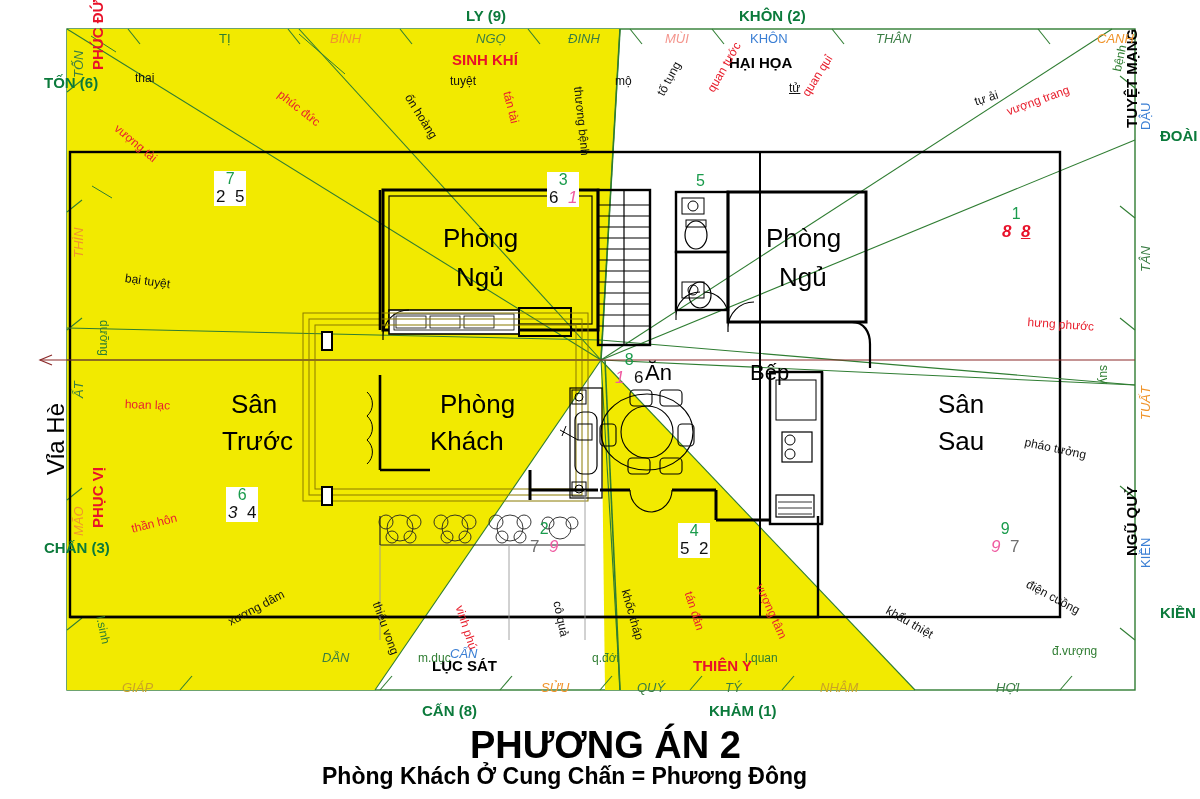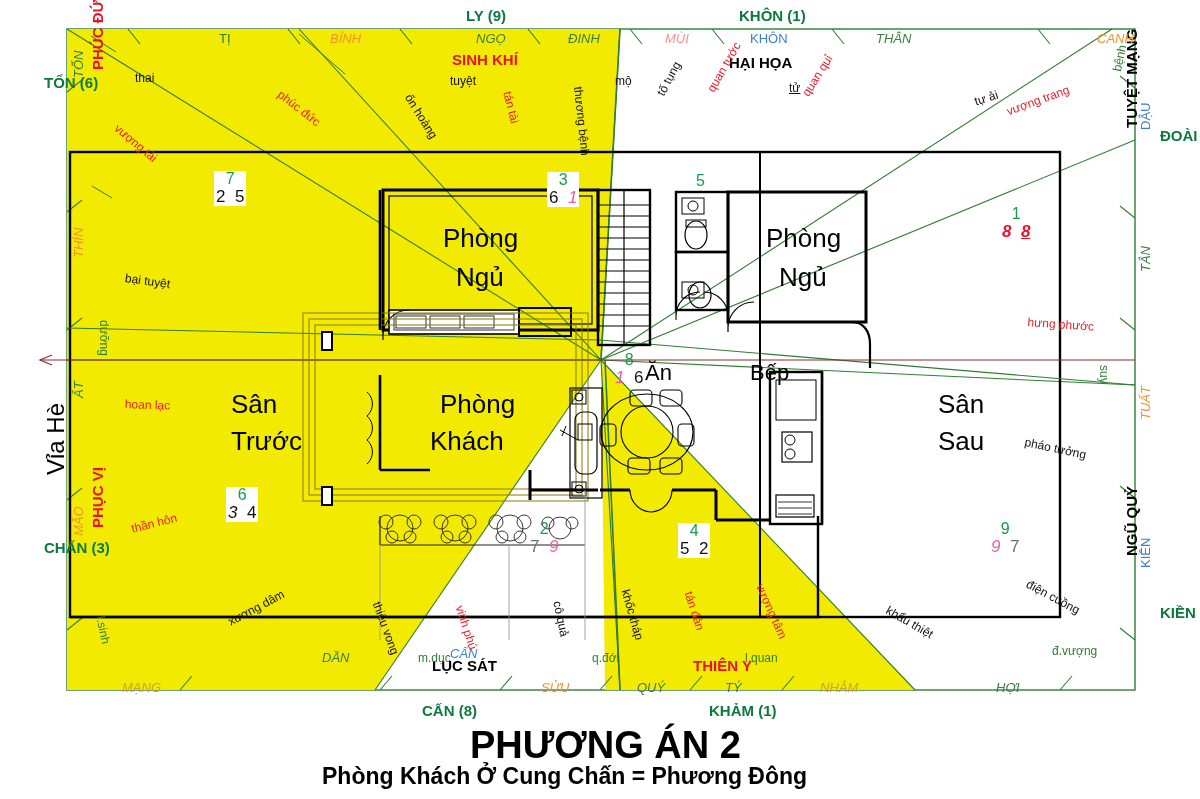--- a/index.html
+++ b/index.html
@@ -262,21 +262,21 @@
 
     <g stroke="#2f7d32" stroke-width="1" fill="none">
       <line x1="91" y1="36" x2="116" y2="52"></line>
       <line x1="299" y1="34" x2="345" y2="74"></line>
       <line x1="92" y1="186" x2="112" y2="198"></line>
     </g>
   </svg>
 
   <div id="text-layer">
       <div class="lbl t-cardinal" style="left: 466px; top: 8px;">LY (9)</div>
-      <div class="lbl t-cardinal" style="left: 739px; top: 8px;">KHÔN (1)</div>
+      <div class="lbl t-cardinal" style="left: 739px; top: 8px;">KHÔN (2)</div>
       <div class="lbl t-cardinal" style="left: 44px; top: 75px;">TỐN (6)</div>
       <div class="lbl t-cardinal" style="left: 1160px; top: 128px;">ĐOÀI (7)</div>
       <div class="lbl t-cardinal" style="left: 44px; top: 540px;">CHẤN (3)</div>
       <div class="lbl t-cardinal" style="left: 1160px; top: 605px;">KIỀN (6)</div>
       <div class="lbl t-cardinal" style="left: 422px; top: 703px;">CẤN (8)</div>
       <div class="lbl t-cardinal" style="left: 709px; top: 703px;">KHẢM (1)</div>
       <div class="lbl t-star-red" style="left: 90px; top: 70px; transform-origin: 0px 0px; transform: rotate(-90deg);">PHÚC ĐỨC</div>
       <div class="lbl t-star-red" style="left: 452px; top: 52px;">SINH KHÍ</div>
       <div class="lbl t-star-black" style="left: 729px; top: 55px;">HẠI HỌA</div>
       <div class="lbl t-star-black" style="left: 1124px; top: 128px; transform-origin: 0px 0px; transform: rotate(-90deg);">TUYỆT MẠNG</div>
@@ -285,21 +285,21 @@
       <div class="lbl t-star-black" style="left: 432px; top: 658px;">LỤC SÁT</div>
       <div class="lbl t-star-red" style="left: 693px; top: 658px;">THIÊN Y</div>
       <div class="lbl t-branch-greenp" style="left: 219px; top: 32px;">TỊ</div>
       <div class="lbl t-branch-orange" style="left: 330px; top: 32px;">BÍNH</div>
       <div class="lbl t-branch-green" style="left: 476px; top: 32px;">NGỌ</div>
       <div class="lbl t-branch-green" style="left: 568px; top: 32px;">ĐINH</div>
       <div class="lbl t-branch-pink" style="left: 665px; top: 32px;">MÙI</div>
       <div class="lbl t-branch-blue" style="left: 750px; top: 32px;">KHÔN</div>
       <div class="lbl t-branch-green" style="left: 876px; top: 32px;">THÂN</div>
       <div class="lbl t-branch-orange" style="left: 1097px; top: 32px;">CANH</div>
-      <div class="lbl t-branch-yellow" style="left: 122px; top: 681px;">MẠNG</div>
+      <div class="lbl t-branch-yellow" style="left: 122px; top: 681px;">GIÁP</div>
       <div class="lbl t-branch-green" style="left: 322px; top: 651px;">DẦN</div>
       <div class="lbl t-branch-blue" style="left: 450px; top: 647px; font-style: italic;">CẤN</div>
       <div class="lbl t-branch-orange" style="left: 541px; top: 681px;">SỬU</div>
       <div class="lbl t-branch-green" style="left: 637px; top: 681px;">QUÝ</div>
       <div class="lbl t-branch-green" style="left: 725px; top: 681px;">TÝ</div>
       <div class="lbl t-branch-yellow" style="left: 820px; top: 681px;">NHÂM</div>
       <div class="lbl t-branch-green" style="left: 996px; top: 681px;">HỢI</div>
       <div class="lbl t-branch-green" style="left: 72px; top: 78px; transform-origin: 0px 0px; transform: rotate(-90deg);">TỐN</div>
       <div class="lbl t-branch-orange" style="left: 72px; top: 258px; transform-origin: 0px 0px; transform: rotate(-90deg);">THÌN</div>
       <div class="lbl t-branch-green" style="left: 72px; top: 398px; transform-origin: 0px 0px; transform: rotate(-90deg);">ẤT</div>
@@ -342,21 +342,21 @@
       <div class="lbl t-small-red" style="left: 765px; top: 582px; transform-origin: 0px 0px; transform: rotate(66deg);">vượng tâm</div>
       <div class="lbl t-small-green" style="left: 745px; top: 652px;">l.quan</div>
       <div class="lbl t-small-black" style="left: 890px; top: 604px; transform-origin: 0px 0px; transform: rotate(30deg);">khẩu thiệt</div>
       <div class="lbl t-small-black" style="left: 1030px; top: 578px; transform-origin: 0px 0px; transform: rotate(28deg);">điện cuồng</div>
       <div class="lbl t-small-green" style="left: 1052px; top: 645px;">đ.vượng</div>
       <div class="lbl t-room" style="left: 443px; top: 225px;">Phòng</div>
       <div class="lbl t-room" style="left: 456px; top: 264px;">Ngủ</div>
       <div class="lbl t-room" style="left: 766px; top: 225px;">Phòng</div>
       <div class="lbl t-room" style="left: 779px; top: 264px;">Ngủ</div>
       <div class="lbl t-room" style="left: 231px; top: 391px;">Sân</div>
-      <div class="lbl t-room" style="left: 231px; top: 428px;">Trước</div>
+      <div class="lbl t-room" style="left: 222px; top: 428px;">Trước</div>
       <div class="lbl t-room" style="left: 440px; top: 391px;">Phòng</div>
       <div class="lbl t-room" style="left: 430px; top: 428px;">Khách</div>
       <div class="lbl t-room-sm" style="left: 645px; top: 362px;">Ăn</div>
       <div class="lbl t-room-sm" style="left: 750px; top: 362px;">Bếp</div>
       <div class="lbl t-room" style="left: 938px; top: 391px;">Sân</div>
       <div class="lbl t-room" style="left: 938px; top: 428px;">Sau</div>
       <div class="numbox" style="left: 214px; top: 171px;">
         <span class="top">7</span>
         <span class="bot"><span class="n-black">2</span><span>&nbsp;&nbsp;</span><span class="n-black">5</span></span>
       </div>

